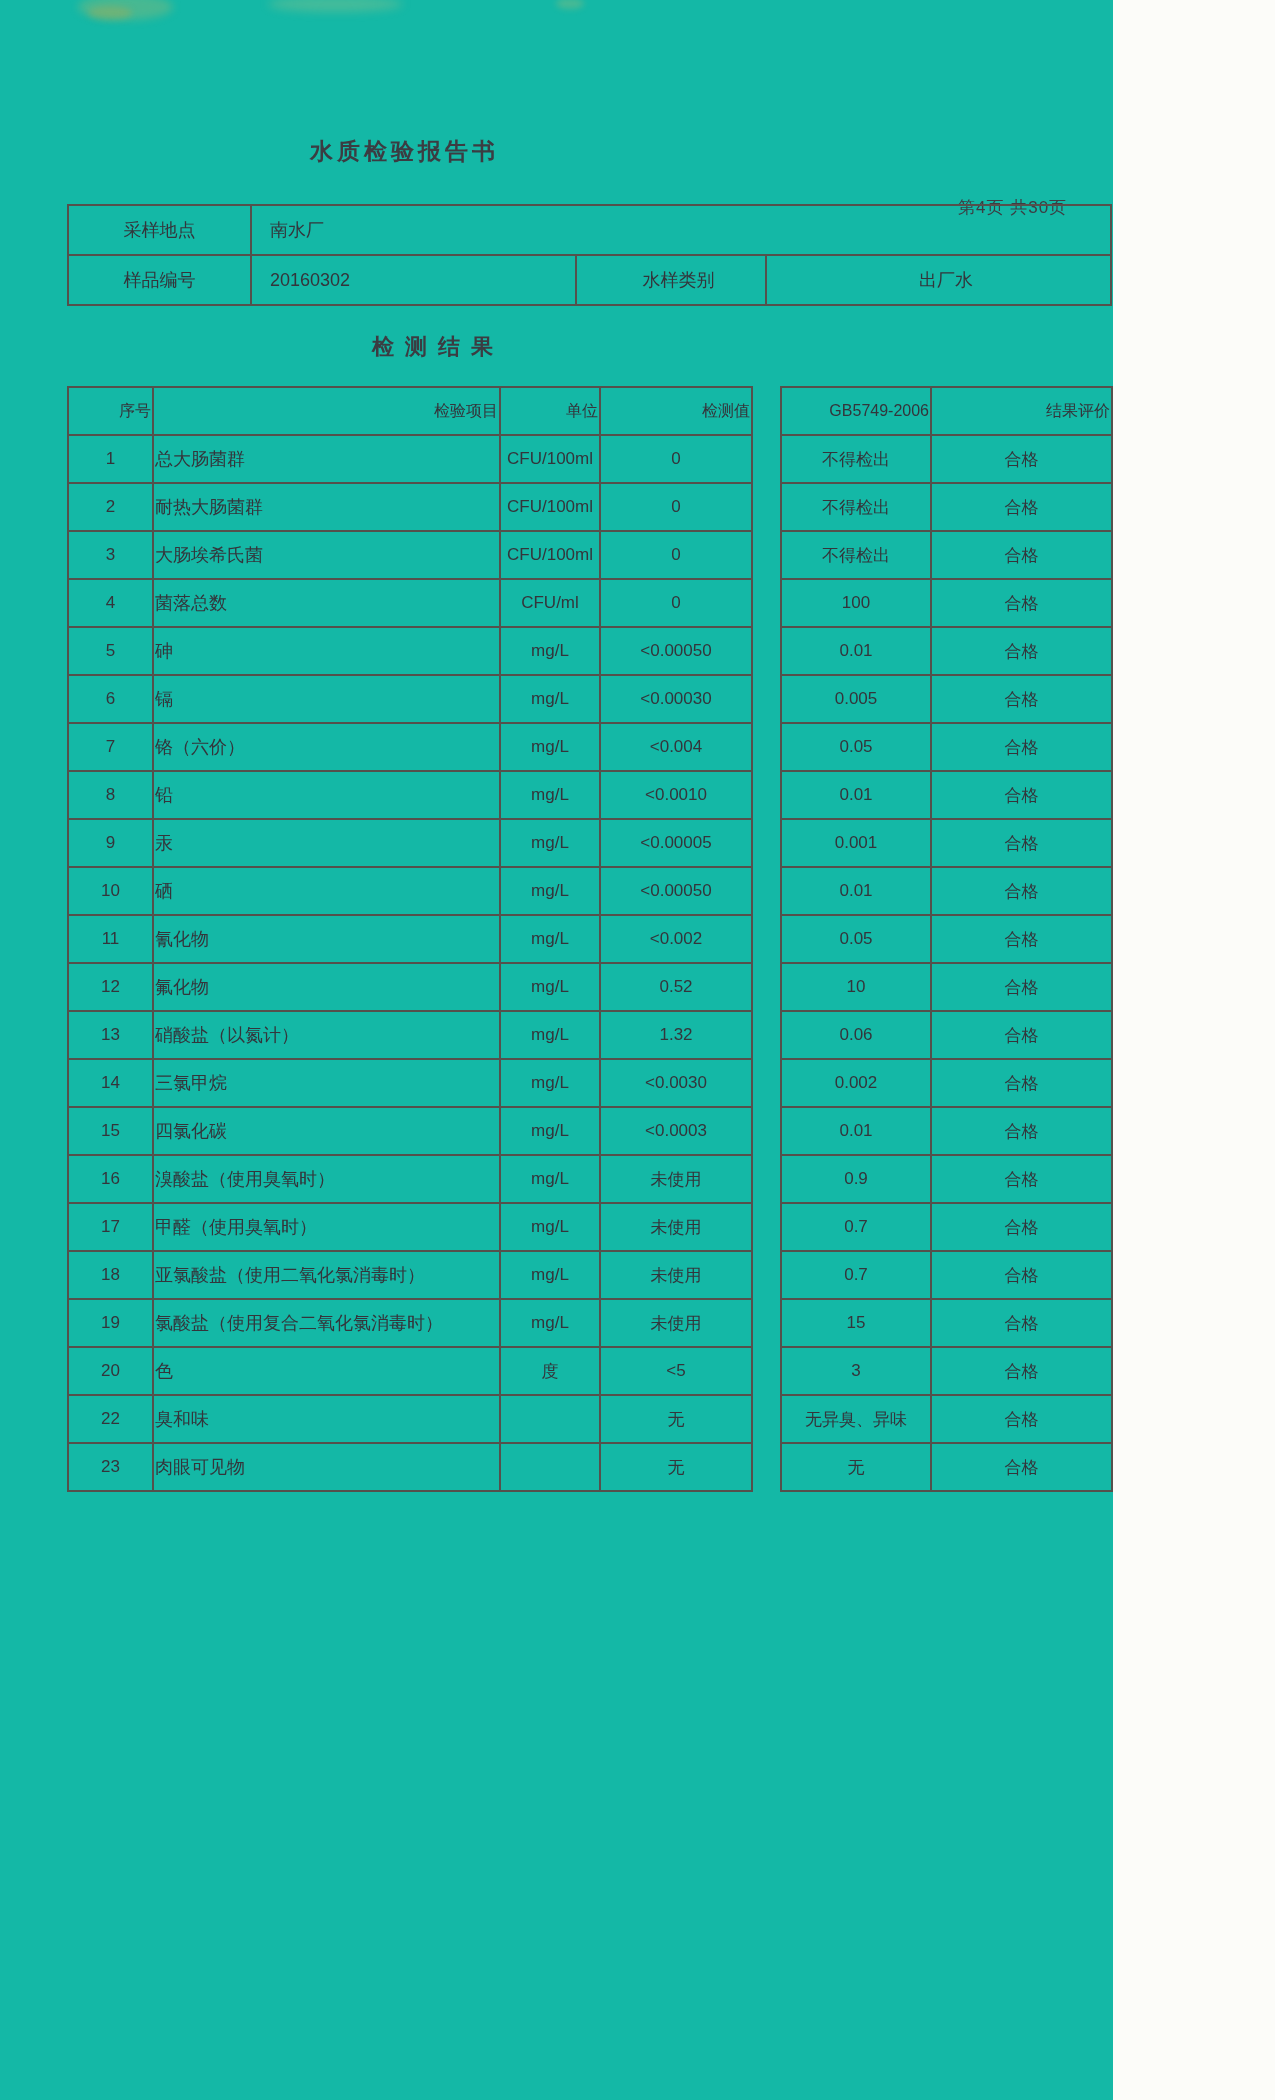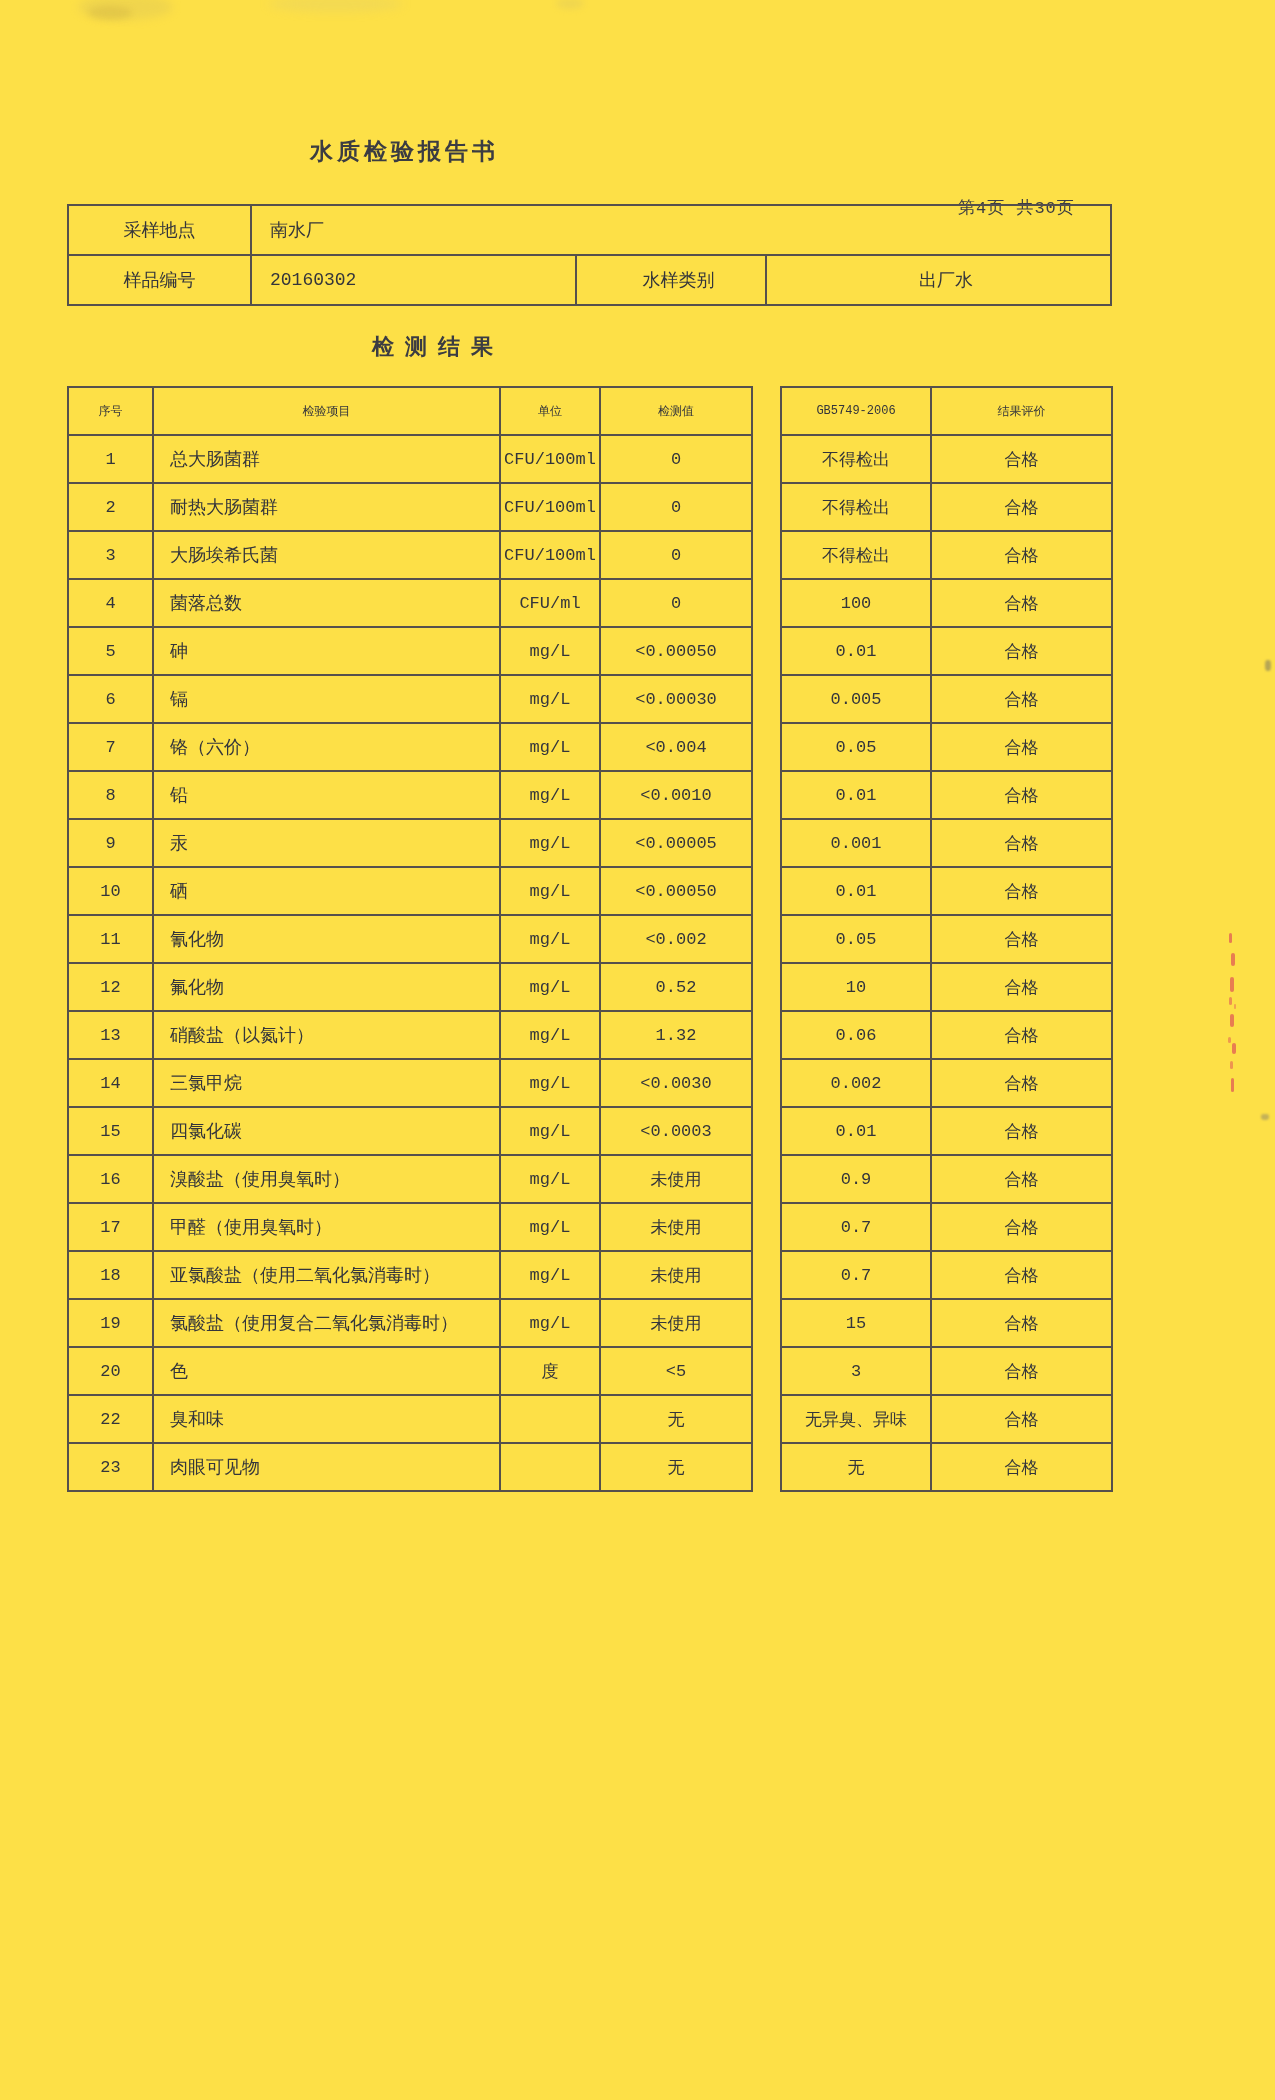--- a/index.html
+++ b/index.html
@@ -1,18 +1,18 @@
 <!DOCTYPE html>
 <html><head>
 <meta charset="utf-8">
 <style>
   html,body{margin:0;padding:0;background:#fcfcf9;}
   .page{
-    position:relative;width:1275px;height:2100px;background:#fde047;
-    font-family:Liberation Mono, monospace;color:#34353b;overflow:hidden;
+    position:relative;width:1113px;height:2100px;background:#14b8a6;
+    font-family:Liberation Sans, sans-serif;color:#34353b;overflow:hidden;
   }
   
   .doc-title{
     position:absolute;left:310px;top:136px;margin:0;
     font-size:23px;font-weight:700;letter-spacing:4px;color:#3b3c42;white-space:nowrap;
   }
   .page-indicator{
     position:absolute;left:958px;top:196px;font-size:17px;letter-spacing:1px;color:#3c3d43;white-space:nowrap;
   }
   .section-title{
@@ -24,23 +24,23 @@
   td,th{border:2px solid #55504c;overflow:hidden;white-space:nowrap;}
   
   .sample-table{position:absolute;left:67px;top:204px;width:1043px;}
   .sample-table td{height:46px;font-size:18px;}
   .cell-label{text-align:center;}
   .cell-value{text-align:left;padding-left:18px;}
   .cell-center{text-align:center;padding-left:16px;}
   
   .results-left{position:absolute;left:67px;top:386px;width:684px;}
   .results-right{position:absolute;left:780px;top:386px;width:331px;}
-  .results-left th,.results-right th{height:44px;font-size:12px;font-weight:400;text-align:center;}
+  .results-left th,.results-right th{height:44px;font-size:16px;font-weight:400;text-align:right;}
   .results-left td,.results-right td{height:44px;font-size:17px;text-align:center;}
-  td.c-item{text-align:left;padding-left:16px;font-size:18px;}
+  td.c-item{text-align:left;padding-left:1px;font-size:18px;}
   
   .smudge{position:absolute;border-radius:50%;pointer-events:none;}
   .s1{left:78px;top:-6px;width:95px;height:26px;background:rgba(208,186,92,.28);filter:blur(4px);}
   .s2{left:268px;top:-4px;width:135px;height:16px;background:rgba(214,199,118,.25);filter:blur(5px);}
   .s3{left:88px;top:6px;width:44px;height:14px;background:rgba(198,168,64,.30);filter:blur(3px);}
   .s4{left:556px;top:-2px;width:28px;height:11px;background:rgba(209,189,99,.28);filter:blur(3px);}
   .speck{position:absolute;pointer-events:none;border-radius:40%;}
   .p1{left:1265px;top:660px;width:6px;height:11px;background:rgba(95,95,100,.45);filter:blur(1px);}
   .p2{left:1261px;top:1114px;width:8px;height:6px;background:rgba(110,108,112,.4);filter:blur(1px);}
   .ink{position:absolute;background:rgba(219,58,88,.6);border-radius:2px;pointer-events:none;}

